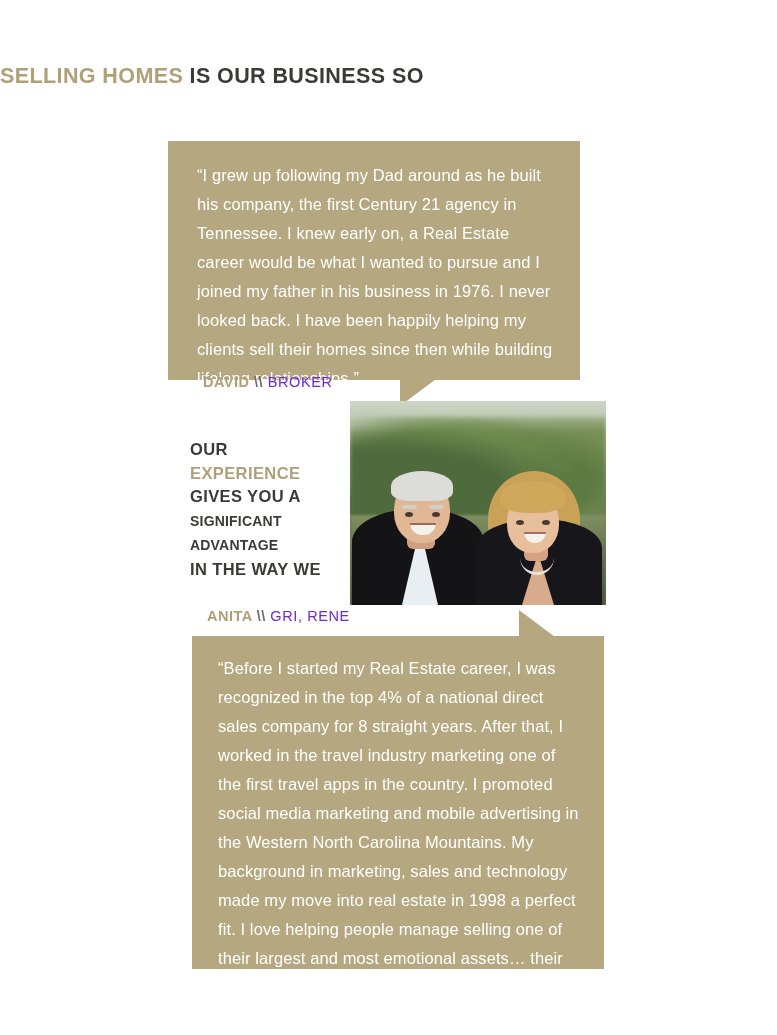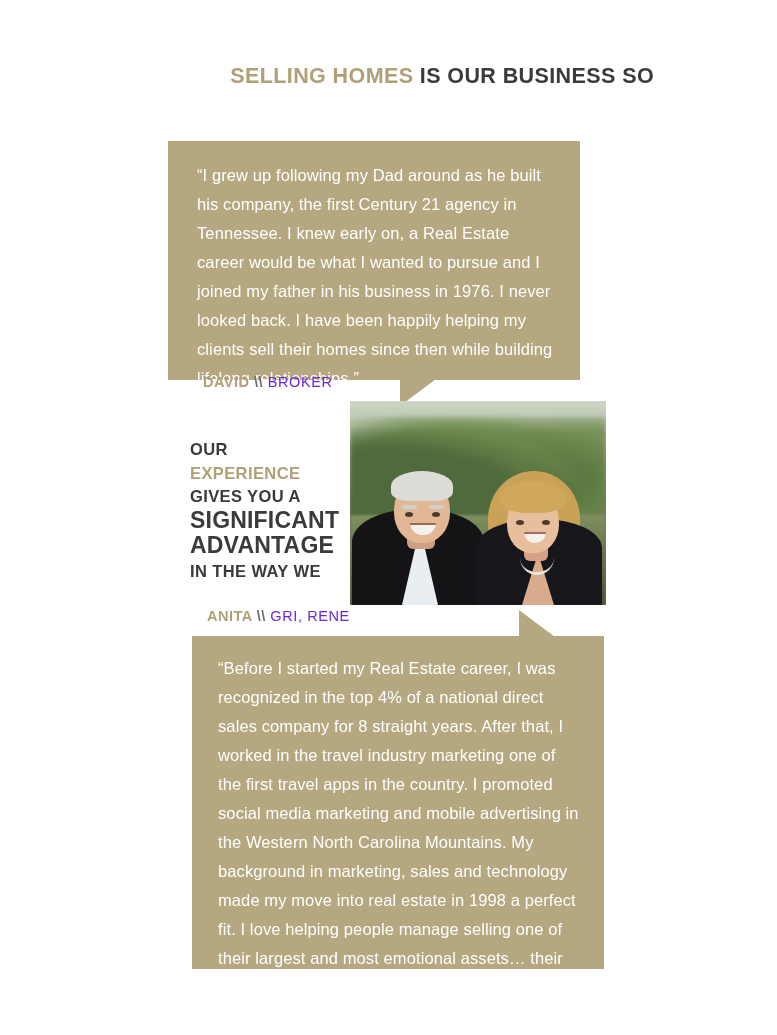--- a/index.html
+++ b/index.html
@@ -14,21 +14,21 @@
     font-family: "Liberation Sans", sans-serif;
     overflow: hidden;
   }
 
   
   .headline {
     position: absolute;
     top: 62px;
     left: 0;
     width: 654px;
-    text-align: right;
+    text-align: left;
     font-weight: bold;
     font-size: 21.5px;
     letter-spacing: 0.4px;
     color: #3a3a38;
     line-height: 28px;
   }
   .headline .accent { color: #b0a077; }
   .headline .line2 { display: block; }
 
   
@@ -103,21 +103,21 @@
     top: 438px;
     left: 190px;
     width: 150px;
     font-weight: bold;
     font-size: 16.5px;
     line-height: 23.5px;
     letter-spacing: 0.4px;
     color: #3a3a38;
   }
   #tagline .accent { color: #b0a077; }
-  #tagline .big { font-size: 23px; letter-spacing: 0.2px; }
+  #tagline .big { font-size: 14px; letter-spacing: 0.2px; }
 
   
   #photo {
     position: absolute;
     top: 401px;
     left: 350px;
     width: 256px;
     height: 204px;
     overflow: hidden;
     background: #6f7d58;

